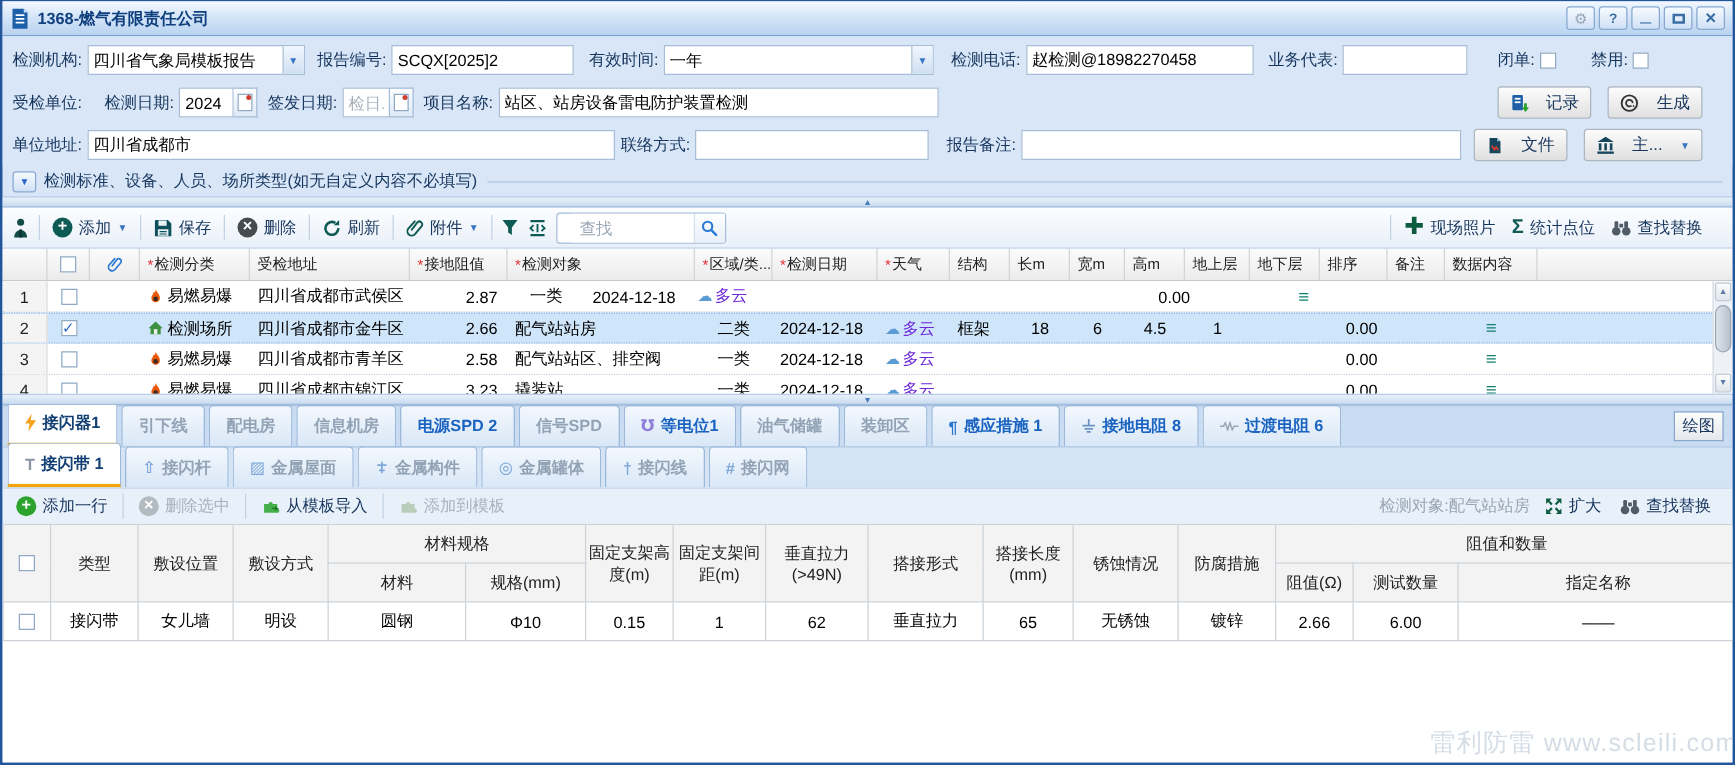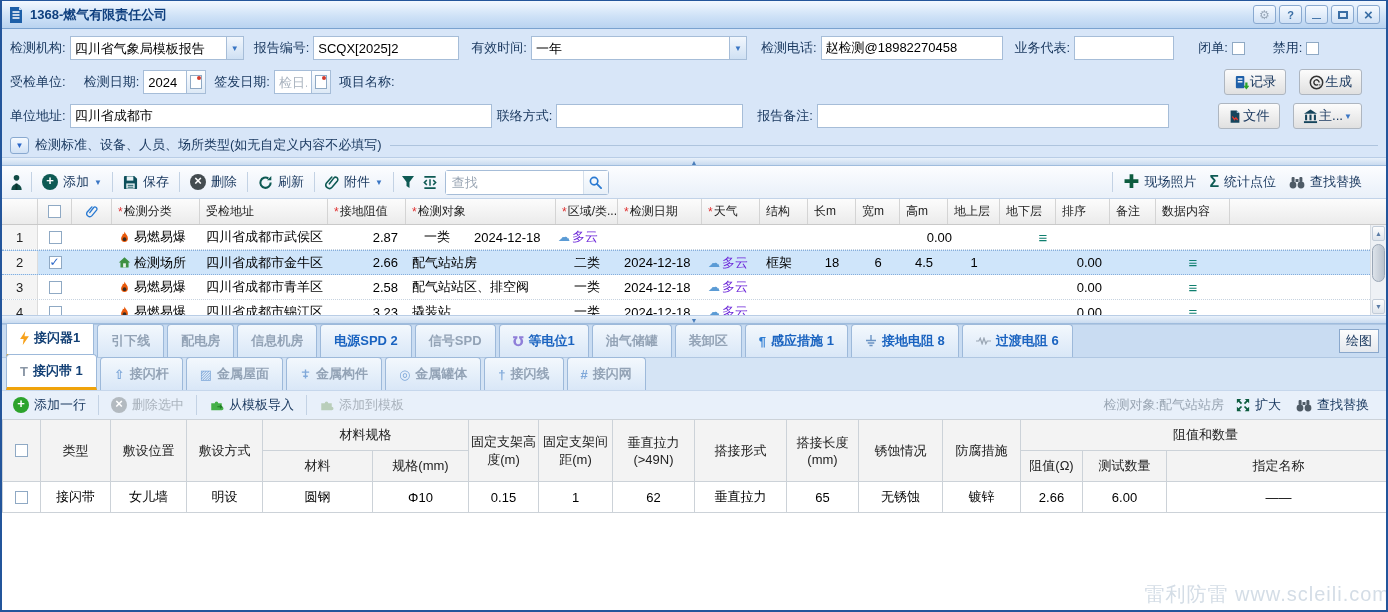--- a/index.html
+++ b/index.html
@@ -37,21 +37,21 @@
   .fselect .txt { flex: 1; color: #000; padding: 3px 4px; white-space: nowrap; overflow: hidden; }
   .sel-btn { width: 17px; border-left: 1px solid #a6bdd8; background: linear-gradient(#f2f7fd, #cfe0f3);
     color: #3a76c4; font-size: 8px; display: flex; align-items: center; justify-content: center; }
   .sel-btn::after { content: "▼"; }
   .cal-btn { width: 19px; height: 24px; border: 1px solid #a6bdd8; border-left: none;
     background: linear-gradient(#fdfeff, #dde9f6); position: relative; }
   .cal-btn::before { content: ""; position: absolute; inset: 4px 3px 4px 3px; border: 1px solid #8fa9c4; background: #fff; }
   .cal-btn::after { content: ""; position: absolute; top: 5px; right: 4px; width: 4px; height: 4px; background: #d23b2e; border-radius: 50%; }
   .cb { width: 13px; height: 13px; border: 1px solid #8fa9c4; background: #fff; display: inline-block; position: relative; flex: 0 0 auto; }
   .cb.checked::after { content: "✓"; color: #2a66c8; font-weight: bold; font-size: 12px; position: absolute; left: 0; top: -2px; }
-  .btn { height: 26px; display: inline-flex; align-items: center; gap: 1px; padding: 0 9px;
+  .btn { height: 26px; display: inline-flex; align-items: center; gap: 14px; padding: 0 9px;
     border: 1px solid #aeb6c0; border-radius: 3px; background: linear-gradient(#fcfcfc, #e0e0e0); color: #17365d; white-space: nowrap; }
   .btn .arr { color: #3a76c4; font-size: 8px; }
   
   .section { height: 24px; display: flex; align-items: center; padding: 0 8px; }
   .toggle-btn { width: 19px; height: 17px; border: 1px solid #89a9d0; border-radius: 3px;
     background: linear-gradient(#f6faff, #d0e1f5); color: #2a66c8; font-size: 8px;
     display: flex; align-items: center; justify-content: center; margin-right: 6px; }
   .toggle-btn::after { content: "▼"; }
   .section-line { flex: 1; height: 1px; background: #aec4de; margin-left: 8px; }
   
@@ -65,21 +65,21 @@
     display: flex; align-items: center; padding: 0 7px; gap: 7px; }
   .tsep { width: 1px; height: 20px; background: #c3d2e4; }
   .tbtn { display: flex; align-items: center; gap: 5px; padding: 2px 3px; border-radius: 3px; white-space: nowrap; }
   .tbtn .arr, .drop-arr { color: #3a76c4; font-size: 8px; }
   .drop-arr::after { content: "▼"; }
   .icircle { width: 16px; height: 16px; border-radius: 50%; background: #0e5a54; color: #fff; font-weight: bold;
     font-size: 13px; line-height: 14px; text-align: center; flex: 0 0 auto; }
   .icircle.dark { background: #444c50; }
   .icircle.green { background: #2ca32c; }
   .icircle.gray { background: #b3bac0; }
-  .searchwrap { display: flex; align-items: stretch; border: 1px solid #a6bdd8; border-radius: 3px; background: #fff; height: 25px; width: 164px; }
+  .searchwrap { display: flex; align-items: stretch; border: 1px solid #a6bdd8; border-radius: 3px; background: #fff; height: 25px; width: 136px; padding-left: 12px; }
   .searchwrap input { flex: 1; border: none; outline: none; padding: 0 6px; font: 13px "Liberation Sans", "DejaVu Sans", sans-serif; min-width: 0; }
   .searchwrap input::placeholder { color: #9aa6b4; }
   .mag-btn { width: 25px; display: flex; align-items: center; justify-content: center; border-left: 1px solid #d5e0ec; background: linear-gradient(#fdfeff, #e8f0f8); }
   .sigma { color: #0e5a54; font-weight: bold; font-size: 16px; }
   .plus-big { color: #0d5c3f; font-weight: bold; font-size: 19px; line-height: 14px; }
   
   .ghead { height: 26px; display: flex; background: linear-gradient(#fcfcfc, #ebebeb); border-bottom: 1px solid #c9c9c9; }
   .gh { display: flex; align-items: center; padding-left: 6px; border-right: 1px solid #d4d4d4;
     color: #222; font-size: 12px; white-space: nowrap; overflow: hidden; flex: 0 0 auto; }
   .star { color: #e03131; margin-right: 1px; }
@@ -181,20 +181,21 @@
     </div>
     <div class="frow">
       <span class="flabel">受检单位:</span>
       <span class="flabel" style="margin-left:14px">检测日期:</span>
       <input class="fi" style="width: 44px;" readonly="" value="2024">
       <span class="cal-btn"></span>
       <span class="flabel" style="margin-left:8px">签发日期:</span>
       <input class="fi" style="width: 38px;" readonly="" placeholder="检日.">
       <span class="cal-btn"></span>
       <span class="flabel" style="margin-left:8px">项目名称:</span>
+      <input class="fi" style="width: 352px;" readonly="" value="站区、站房设备雷电防护装置检测">
       <button class="btn" style="margin-left:auto">
         <svg width="15" height="15" viewBox="0 0 16 16">
             <rect x="2" y="1" width="9" height="13" rx="1" fill="#1e5fa8"></rect>
             <rect x="4" y="3.5" width="5" height="1.5" fill="#fff"></rect>
             <rect x="4" y="6.5" width="5" height="1.5" fill="#fff"></rect>
             <path d="M12 8v3.5h-2l3.2 4 3.2-4h-2V8z" fill="#2ca32c"></path>
           </svg>
         <span>记录</span>
       </button>
       <button class="btn" style="margin:0 24px 0 13px">

